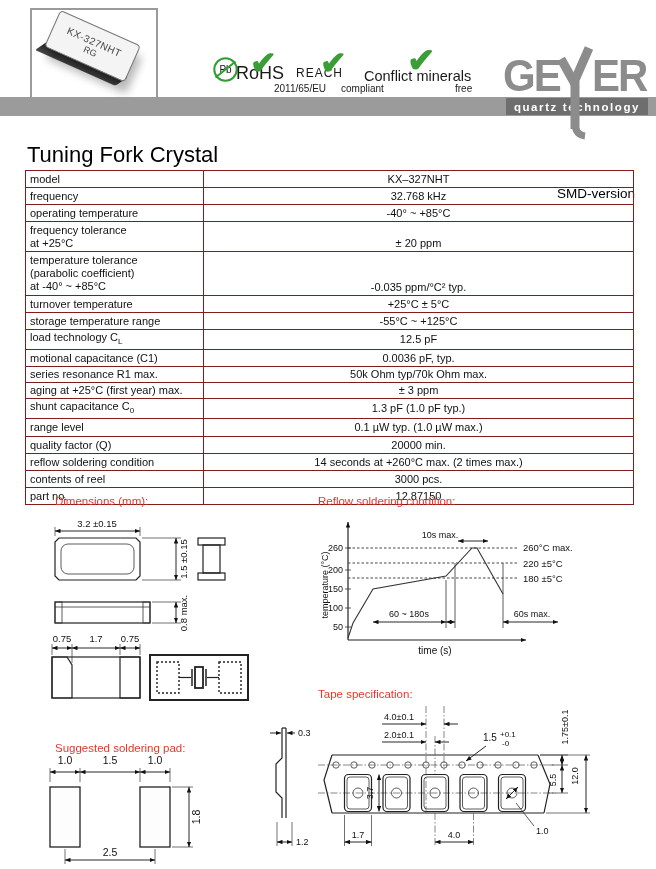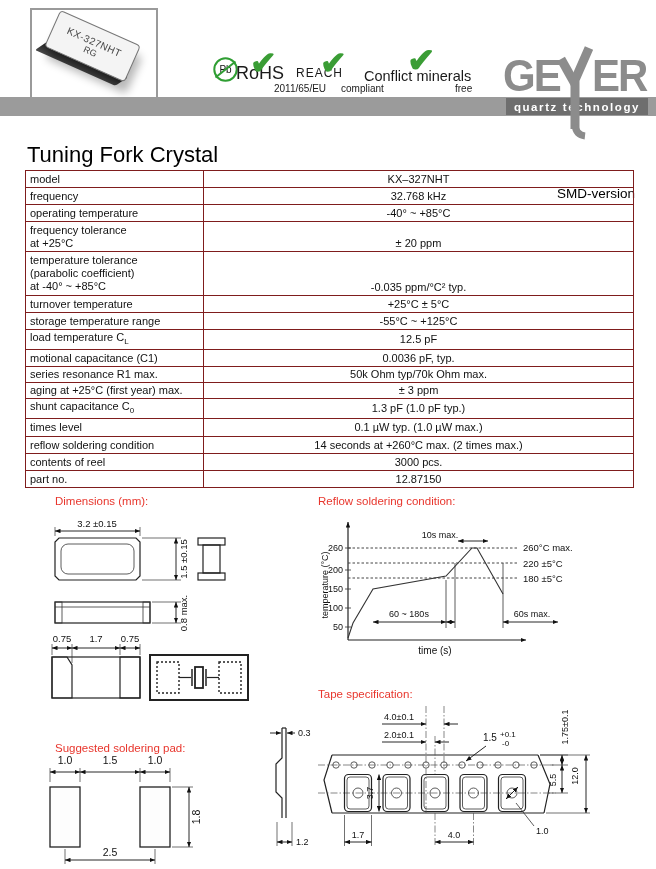--- a/index.html
+++ b/index.html
@@ -136,42 +136,46 @@
         </tr>
     <tr style="height:17px">
           <td class="lbl">turnover temperature</td>
           <td class="val">+25°C ± 5°C</td>
         </tr>
     <tr style="height:17px">
           <td class="lbl">storage temperature range</td>
           <td class="val">-55°C ~ +125°C</td>
         </tr>
     <tr style="height:19px">
-          <td class="lbl"><span>load temperature C</span><sub>L</sub></td>
+          <td class="lbl"><span>load technology C</span><sub>L</sub></td>
           <td class="val">12.5 pF</td>
         </tr>
     <tr style="height:17px">
           <td class="lbl">motional capacitance (C1)</td>
           <td class="val">0.0036 pF, typ.</td>
         </tr>
     <tr style="height:16px">
           <td class="lbl">series resonance R1 max.</td>
           <td class="val">50k Ohm typ/70k Ohm max.</td>
         </tr>
     <tr style="height:16px">
           <td class="lbl">aging at +25°C (first year) max.</td>
           <td class="val">± 3 ppm</td>
         </tr>
     <tr style="height:20px">
           <td class="lbl"><span>shunt capacitance  C</span><sub>0</sub></td>
           <td class="val">1.3 pF (1.0 pF typ.)</td>
         </tr>
     <tr style="height:18px">
-          <td class="lbl">times level</td>
+          <td class="lbl">range level</td>
           <td class="val">0.1 µW typ. (1.0 µW max.)</td>
+        </tr>
+    <tr style="height:17px">
+          <td class="lbl">quality factor (Q)</td>
+          <td class="val">20000 min.</td>
         </tr>
     <tr style="height:17px">
           <td class="lbl">reflow soldering condition</td>
           <td class="val">14 seconds at +260°C max. (2 times max.)</td>
         </tr>
     <tr style="height:17px">
           <td class="lbl">contents of reel</td>
           <td class="val">3000 pcs.</td>
         </tr>
     <tr style="height:17px">

